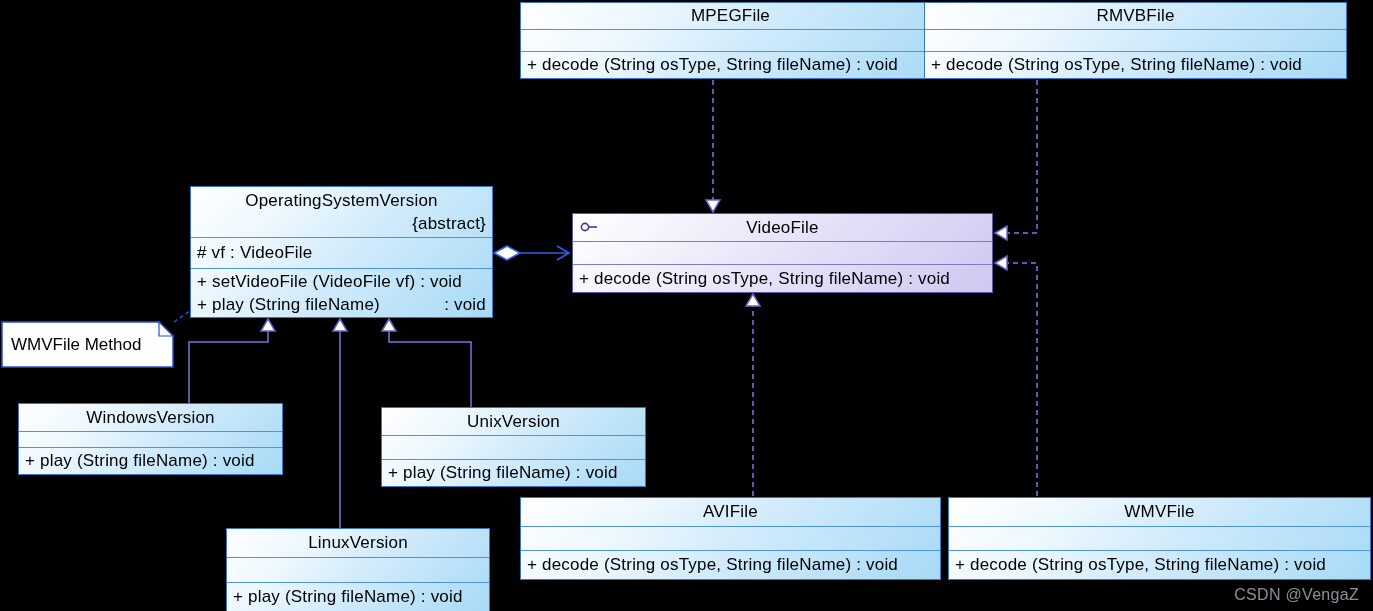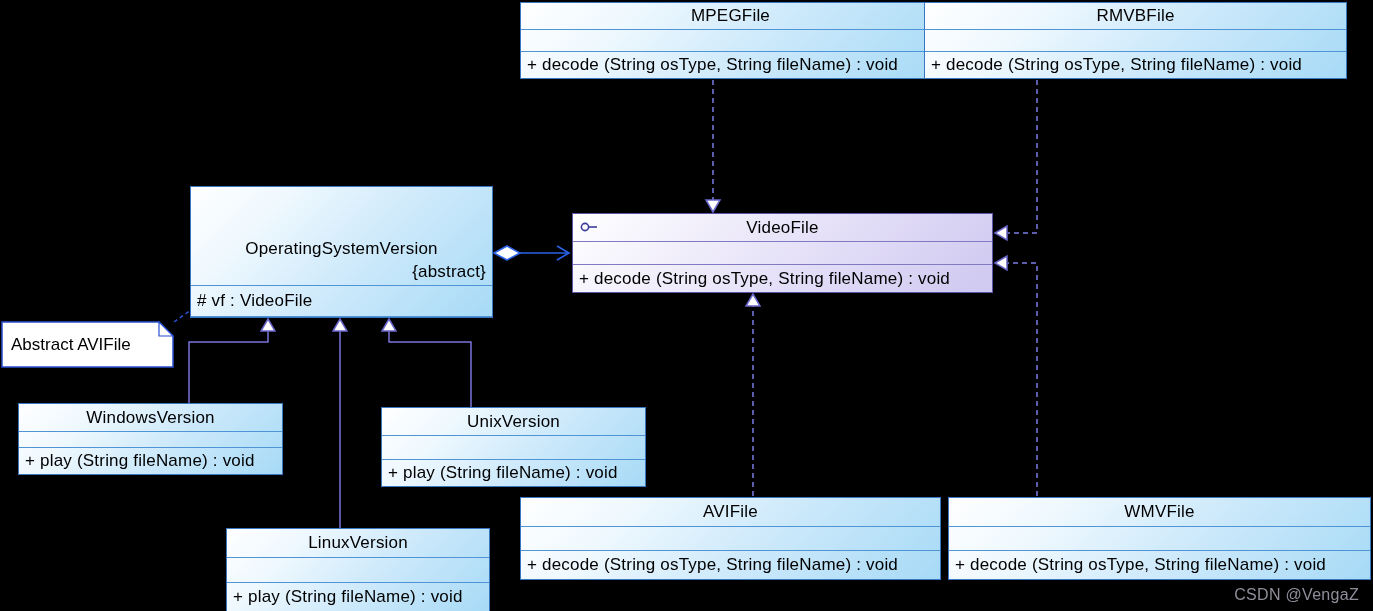--- a/index.html
+++ b/index.html
@@ -15,21 +15,20 @@
   .uml-class{
     position:absolute;
     box-sizing:border-box;
     display:flex;flex-direction:column;
     border:1.5px solid #3a77c2;
     background:linear-gradient(135deg,#ffffff 0%,#eef8fe 25%,#cfeafb 55%,#a7daf6 100%);
     color:#000;
     font-size:17px;
     letter-spacing:0.2px;
     z-index:2;
-    justify-content:flex-end;
   }
   .uml-class.iface{
     border:1.5px solid #5a55a8;
     background:linear-gradient(135deg,#ffffff 0%,#f1eefb 30%,#e2ddf7 60%,#cfc8f0 100%);
   }
   .cls-title{
     height:26px;flex:0 0 auto;
     display:flex;align-items:center;justify-content:center;
     text-align:center;
   }
@@ -103,20 +102,29 @@
   <div class="cls-attrs"></div>
   <div class="cls-ops">+ decode (String osType, String fileName) : void</div>
 </div>
 
 <div class="uml-class" style="left:190px;top:186px;width:303px;height:132px">
   <div class="os-header">
     <div class="os-name">OperatingSystemVersion</div>
     <div class="os-stereotype">{abstract}</div>
   </div>
   <div class="os-attrs"># vf : VideoFile</div>
+  <div class="os-ops">
+    <div class="os-op-row">
+      <span>+ setVideoFile (VideoFile vf) : void</span>
+    </div>
+    <div class="os-op-row">
+      <span>+ play (String fileName)</span>
+      <span>: void</span>
+    </div>
+  </div>
 </div>
 
 <div class="uml-class iface" style="left:572px;top:213px;width:421px;height:80px">
   <span class="iface-icon">
     <svg width="20" height="12" viewBox="0 0 20 12">
       <circle cx="5" cy="6" r="3.6" fill="none" stroke="#3d3d99" stroke-width="1.6"></circle>
       <line x1="8.6" y1="6" x2="17" y2="6" stroke="#3d3d99" stroke-width="1.6"></line>
     </svg>
   </span>
   <div class="cls-title" style="height:27px">VideoFile</div>
@@ -148,21 +156,21 @@
   <div class="cls-ops">+ decode (String osType, String fileName) : void</div>
 </div>
 
 <div class="uml-class tall" style="left:948px;top:497px;width:423px;height:83px">
   <div class="cls-title">WMVFile</div>
   <div class="cls-attrs"></div>
   <div class="cls-ops">+ decode (String osType, String fileName) : void</div>
 </div>
 
 <div class="note-text">
-  <span>Abstract AVIFile</span>
+  <span>WMVFile Method</span>
 </div>
 
 <svg id="connectors" width="1373" height="611" viewBox="0 0 1373 611">
 
   <g>
     <polygon points="2,322 159,322 173,336 173,367 2,367" fill="#ffffff" stroke="#2c4fd0" stroke-width="1.5"></polygon>
     <polygon points="159,322 159,336 173,336" fill="#ffffff" stroke="#2c4fd0" stroke-width="1.2"></polygon>
   </g>
 
   <g>

